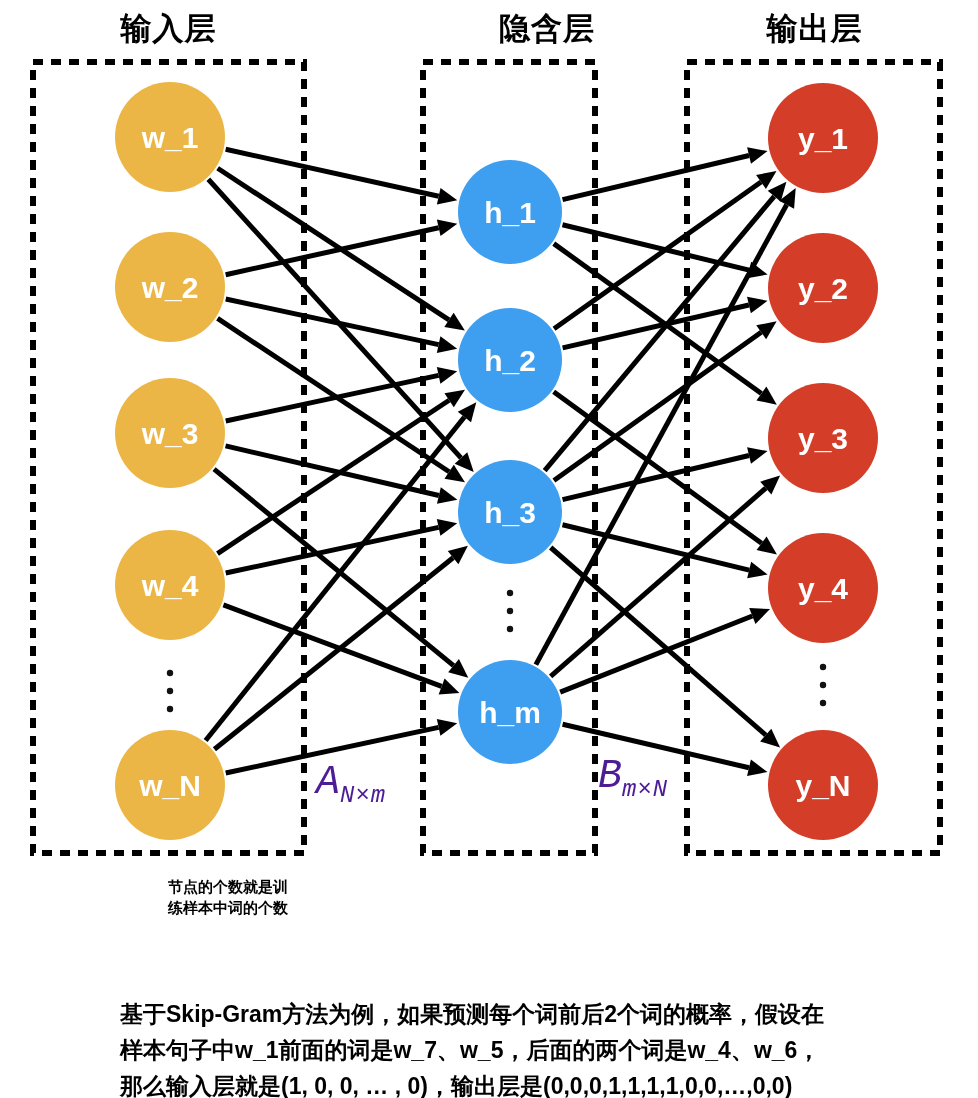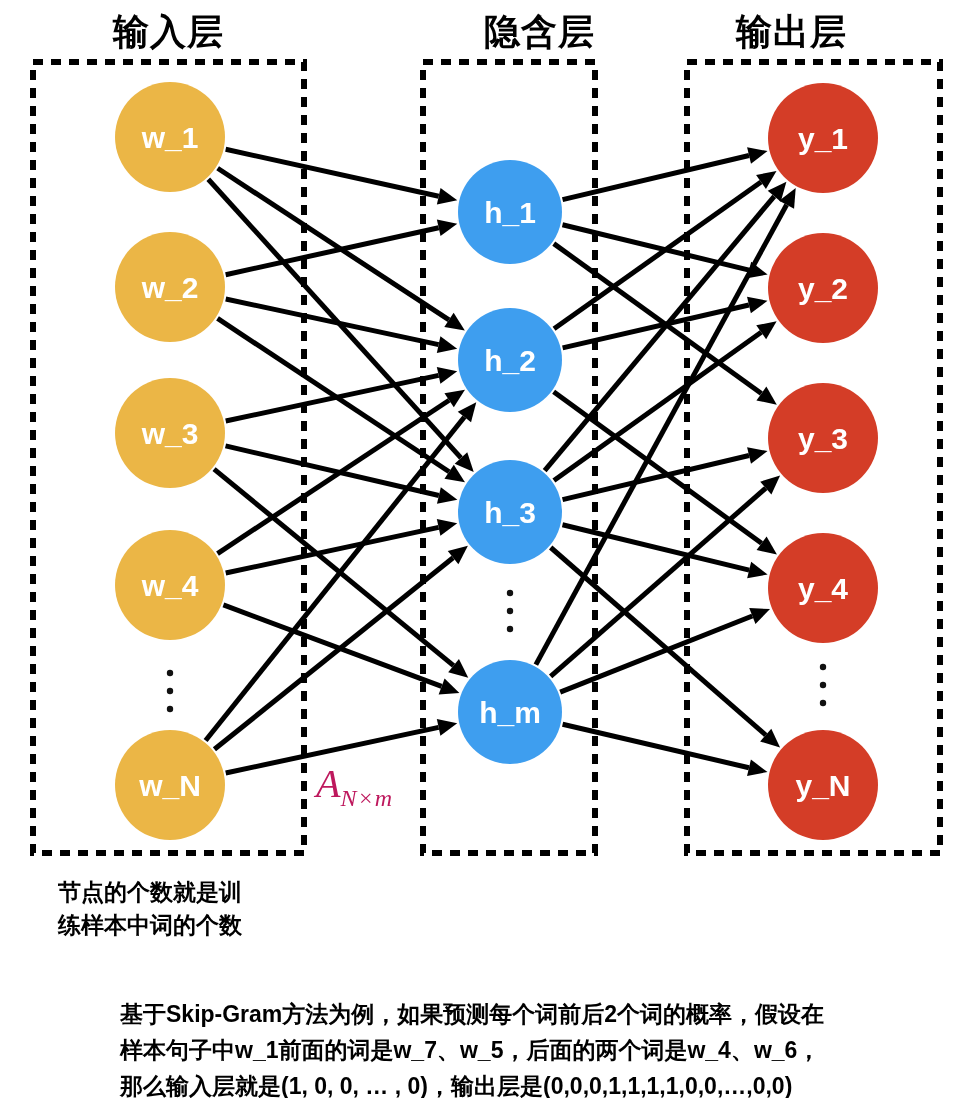--- a/index.html
+++ b/index.html
@@ -3,36 +3,36 @@
 <meta charset="utf-8">
 <style>
   html,body{margin:0;padding:0;background:#ffffff;}
   .canvas{
     position:relative;width:978px;height:1098px;background:#ffffff;overflow:hidden;
     font-family:"Liberation Sans", sans-serif;
   }
   svg.net{position:absolute;left:0;top:0;}
   .layer-title{
     position:absolute;top:8px;text-align:center;
-    font-size:36px;font-weight:700;color:#000;letter-spacing:1px;
+    font-size:31px;font-weight:700;color:#000;letter-spacing:1px;
   }
   .title-input{left:33px;width:271px;}
   .title-hidden{left:423px;width:172px;text-align:right;}
-  .title-output{left:665px;width:253px;text-align:center;}
+  .title-output{left:688px;width:253px;text-align:center;}
   .matrix-label{
-    position:absolute;color:#be185d;
-    font-family:Liberation Serif, serif;font-style:italic;
+    position:absolute;color:#4c1d95;
+    font-family:Liberation Mono, monospace;font-style:italic;
   }
   .matrix-a{left:316px;top:760px;}
   .matrix-b{left:598px;top:754px;}
   .mbase{font-size:40px;}
   .msub{font-size:24px;vertical-align:-9px;letter-spacing:1px;}
   .note{
-    position:absolute;font-weight:700;color:#000;font-size:23px;
-    line-height:1.42;text-align:left;white-space:pre-line;
+    position:absolute;font-weight:700;color:#000;font-size:15px;
+    line-height:1.42;text-align:right;white-space:pre-line;
   }
   .note-left{left:58px;top:876px;width:230px;}
   .note-right{left:692px;top:882px;width:246px;}
   .caption{
     position:absolute;left:120px;top:996px;width:780px;
     font-weight:700;color:#000;font-size:23px;line-height:1.57;
     text-align:left;white-space:pre-line;
   }
 </style>
 </head>
@@ -126,20 +126,23 @@
       </g>
   </svg>
 
   <div class="layer-title title-input">输入层</div>
   <div class="layer-title title-hidden">隐含层</div>
   <div class="layer-title title-output">输出层</div>
 
   <div class="matrix-label matrix-a">
     <span class="mbase">A</span><span class="msub">N×m</span>
   </div>
+  <div class="matrix-label matrix-b">
+    <span class="mbase">B</span><span class="msub">m×N</span>
+  </div>
 
   <div class="note note-left">节点的个数就是训
 练样本中词的个数</div>
   <div class="caption">基于Skip-Gram方法为例，如果预测每个词前后2个词的概率，假设在
 样本句子中w_1前面的词是w_7、w_5，后面的两个词是w_4、w_6，
 那么输入层就是(1, 0, 0, … , 0)，输出层是(0,0,0,1,1,1,1,0,0,…,0,0)</div>
 
 </div>
 
 </body></html>

